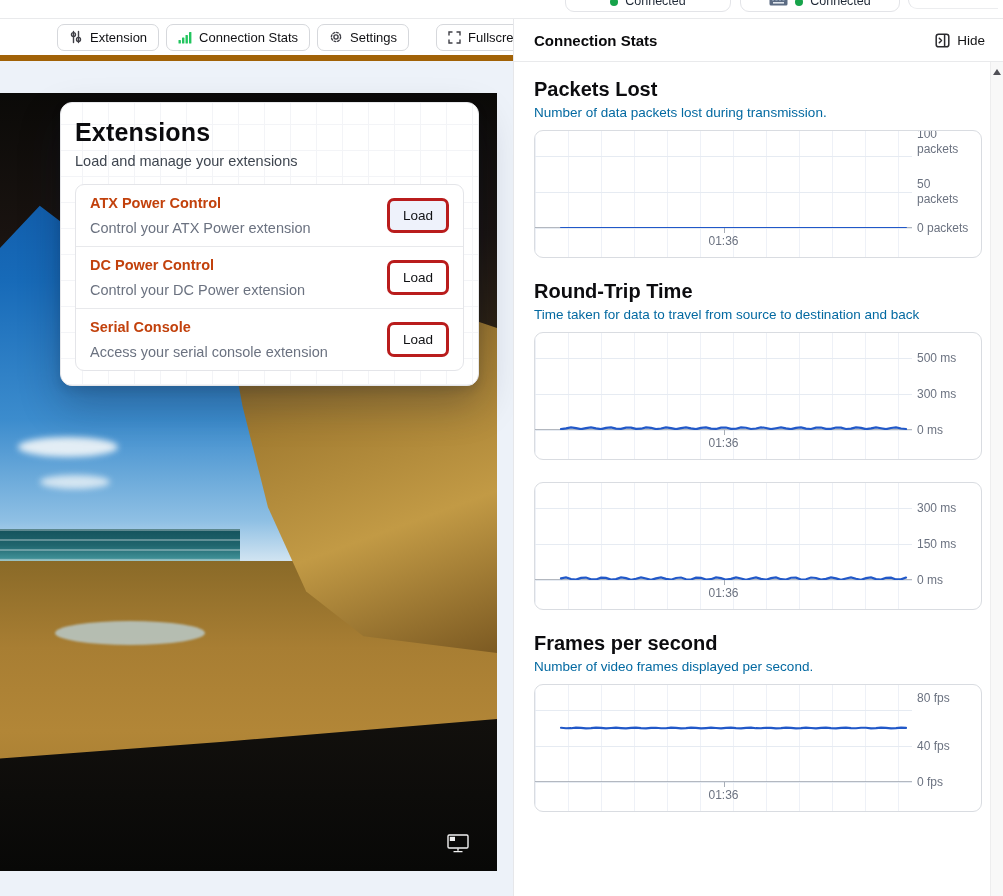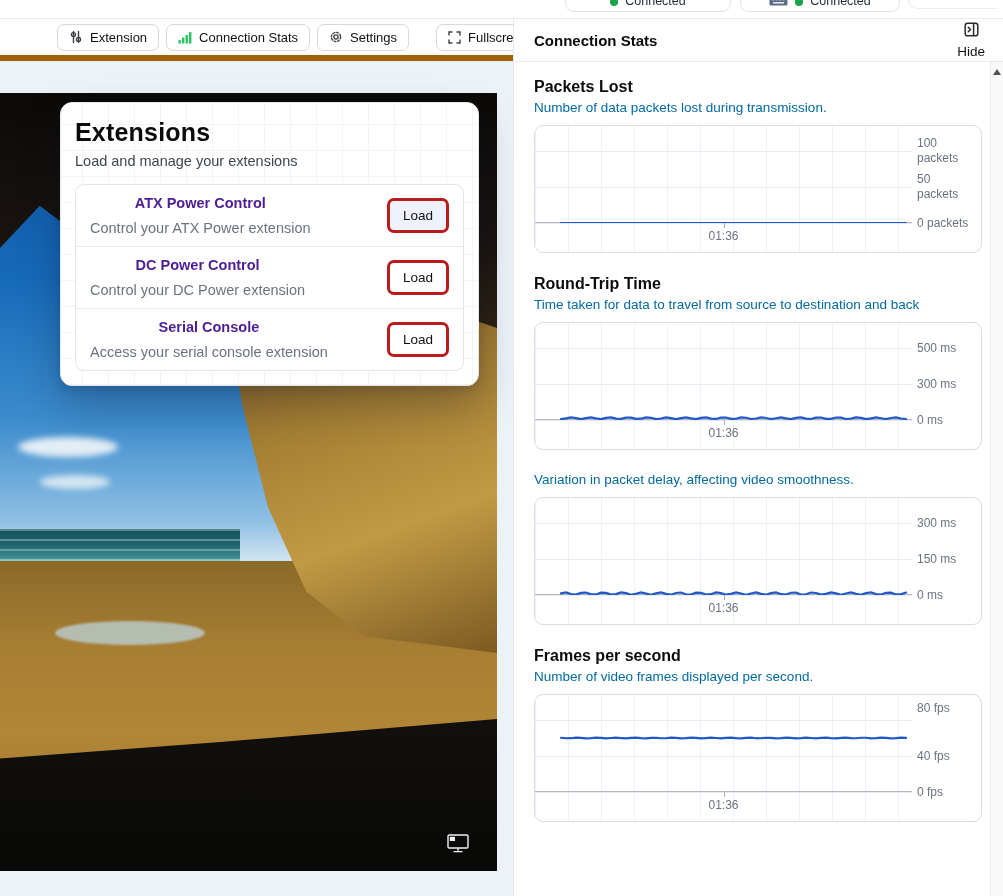--- a/index.html
+++ b/index.html
@@ -61,36 +61,36 @@
     background-image:linear-gradient(#f3f4f7 1px, transparent 1px),
                      linear-gradient(90deg,#f3f4f7 1px, transparent 1px);
     background-size:26px 26px; background-position:-5px -5px;
     padding:15px 14px 14px 14px; }
   .popover h2 { font-size:25px; font-weight:800; color:#0b0b0e; letter-spacing:.2px; }
   .popover .sub { font-size:14.5px; color:#3f4650; margin-top:6px; }
   .ext-list { margin-top:15px; background:#fff; border:1px solid #e4e5e9; border-radius:9px; overflow:hidden; }
   .ext-row { display:flex; align-items:center; justify-content:space-between;
     padding:10px 14px; border-top:1px solid #e8e9ec; }
   .ext-row:first-child { border-top:none; }
-  .ext-name { font-size:14.5px; font-weight:700; color:#4c1d95;text-align:center; }
+  .ext-name { font-size:14.5px; font-weight:700; color:#c2410c; }
   .ext-desc { font-size:14.5px; color:#6b7280; margin-top:9px; }
   .load-btn { flex:none; padding:7px 13px; font-size:13.5px; font-weight:500; color:#101114;
     background:#fff; border:3px solid #b91c1c; border-radius:7px; cursor:pointer; }
   .load-btn.lit { background:#eef2fb; }
 
   
   .right-panel { position:relative; width:490px; border-left:1px solid #e6e7ea; background:#fff; }
   .panel-head { height:43px; display:flex; align-items:center; justify-content:space-between;
     padding:0 18px 0 20px; border-bottom:1px solid #e9eaec; }
   .panel-title { font-size:15px; font-weight:700; color:#0a0a0c; }
-  .hide-btn { display:flex; align-items:center; gap:7px; font-size:13.5px; font-weight:500; color:#141416; cursor:pointer;flex-direction:column; }
+  .hide-btn { display:flex; align-items:center; gap:7px; font-size:13.5px; font-weight:500; color:#141416; cursor:pointer; }
 
   .panel-body { padding:16px 0 0 20px; }
   .stat-section { margin-bottom:22px; width:448px; }
-  .stat-title { font-size:16px; font-weight:700; color:#0c0c0f; }
+  .stat-title { font-size:20px; font-weight:700; color:#0c0c0f; }
   .stat-sub { font-size:13.5px; color:#0369a1; margin-top:4px; }
   .chart-box { position:relative; margin-top:10px; height:128px; background:#fff;
     border:1px solid #d9dce1; border-radius:9px; overflow:hidden; }
   .plot { position:absolute; left:0; top:0; bottom:0; right:69px;
     background-image:repeating-linear-gradient(90deg,#eef1f7 0 1px, transparent 1px 33px); }
   .hgrid { position:absolute; left:0; right:0; height:1px; background:#e6ebf2; }
   .plot svg { position:absolute; inset:0; }
   .xtick { position:absolute; left:50%; top:97px; width:1px; height:5px; background:#a7adb6; }
   .xlabel { position:absolute; left:50%; transform:translateX(-50%); top:103px;
     font-size:12px; color:#6b7280; white-space:nowrap; }
@@ -252,21 +252,21 @@
                   <line x1="0" x2="377" y1="97" y2="97" stroke="#9aa1ab" stroke-width="1.6"></line>
                   <polyline points="26.0,97.00 31.0,97.00 36.0,97.00 41.0,97.00 46.0,97.00 51.0,97.00 56.0,97.00 61.0,97.00 66.0,97.00 71.0,97.00 76.0,97.00 81.0,97.00 86.0,97.00 91.0,97.00 96.0,97.00 101.0,97.00 106.0,97.00 111.0,97.00 116.0,97.00 121.0,97.00 126.0,97.00 131.0,97.00 136.0,97.00 141.0,97.00 146.0,97.00 151.0,97.00 156.0,97.00 161.0,97.00 166.0,97.00 171.0,97.00 176.0,97.00 181.0,97.00 186.0,97.00 191.0,97.00 196.0,97.00 201.0,97.00 206.0,97.00 211.0,97.00 216.0,97.00 221.0,97.00 226.0,97.00 231.0,97.00 236.0,97.00 241.0,97.00 246.0,97.00 251.0,97.00 256.0,97.00 261.0,97.00 266.0,97.00 271.0,97.00 276.0,97.00 281.0,97.00 286.0,97.00 291.0,97.00 296.0,97.00 301.0,97.00 306.0,97.00 311.0,97.00 316.0,97.00 321.0,97.00 326.0,97.00 331.0,97.00 336.0,97.00 341.0,97.00 346.0,97.00 351.0,97.00 356.0,97.00 361.0,97.00 366.0,97.00 371.0,97.00" fill="none" stroke="#2158c8" stroke-width="2.2" stroke-linecap="round"></polyline>
                 </svg>
               <div class="hgrid" style="top:25px"></div>
                 <div class="hgrid" style="top:61px"></div>
                 <div class="hgrid" style="top:97px"></div>
               <div class="xtick"></div>
               <div class="xlabel">01:36</div>
             </div>
             <div class="ylabels">
-              <div class="ylab" style="top:25px">100 packets</div>
+              <div class="ylab" style="top:11px">100 packets</div>
               <div class="ylab" style="top:61px">50 packets</div>
               <div class="ylab" style="top:97px">0 packets</div>
             </div>
           </div>
         </div>
 
         <div class="stat-section">
           <div class="stat-title">Round-Trip Time</div>
           <div class="stat-sub">Time taken for data to travel from source to destination and back</div>
           <div class="chart-box">
@@ -283,21 +283,20 @@
             </div>
             <div class="ylabels">
               <div class="ylab" style="top:25px">500 ms</div>
               <div class="ylab" style="top:61px">300 ms</div>
               <div class="ylab" style="top:97px">0 ms</div>
             </div>
           </div>
         </div>
 
         <div class="stat-section">
-          <div class="stat-sub">Variation in packet delay, affecting video smoothness.</div>
           <div class="chart-box">
             <div class="plot">
                 <svg viewBox="0 0 377 126">
                   <line x1="0" x2="377" y1="97" y2="97" stroke="#9aa1ab" stroke-width="1.6"></line>
                   <polyline points="26.0,95.31 31.0,94.41 36.0,96.00 41.0,96.64 46.0,94.95 51.0,94.58 56.0,96.32 61.0,96.42 66.0,94.66 71.0,94.84 76.0,96.57 81.0,96.12 86.0,94.46 91.0,95.17 96.0,96.72 101.0,95.76 106.0,94.36 111.0,95.55 116.0,96.76 121.0,95.38 126.0,94.39 131.0,95.92 136.0,96.67 141.0,95.02 146.0,94.53 151.0,96.26 156.0,96.48 161.0,94.71 166.0,94.78 171.0,96.53 176.0,96.19 181.0,94.49 186.0,95.10 191.0,96.70 196.0,95.84 201.0,94.37 206.0,95.47 211.0,96.76 216.0,95.46 221.0,94.38 226.0,95.85 231.0,96.70 236.0,95.09 241.0,94.49 246.0,96.19 251.0,96.53 256.0,94.77 261.0,94.72 266.0,96.48 271.0,96.26 276.0,94.53 281.0,95.03 286.0,96.67 291.0,95.92 296.0,94.39 301.0,95.39 306.0,96.76 311.0,95.54 316.0,94.37 321.0,95.77 326.0,96.72 331.0,95.17 336.0,94.46 341.0,96.13 346.0,96.57 351.0,94.83 356.0,94.66 361.0,96.43 366.0,96.32 371.0,94.57" fill="none" stroke="#2158c8" stroke-width="2.2" stroke-linecap="round"></polyline>
                 </svg>
               <div class="hgrid" style="top:25px"></div>
                 <div class="hgrid" style="top:61px"></div>
                 <div class="hgrid" style="top:97px"></div>
               <div class="xtick"></div>

